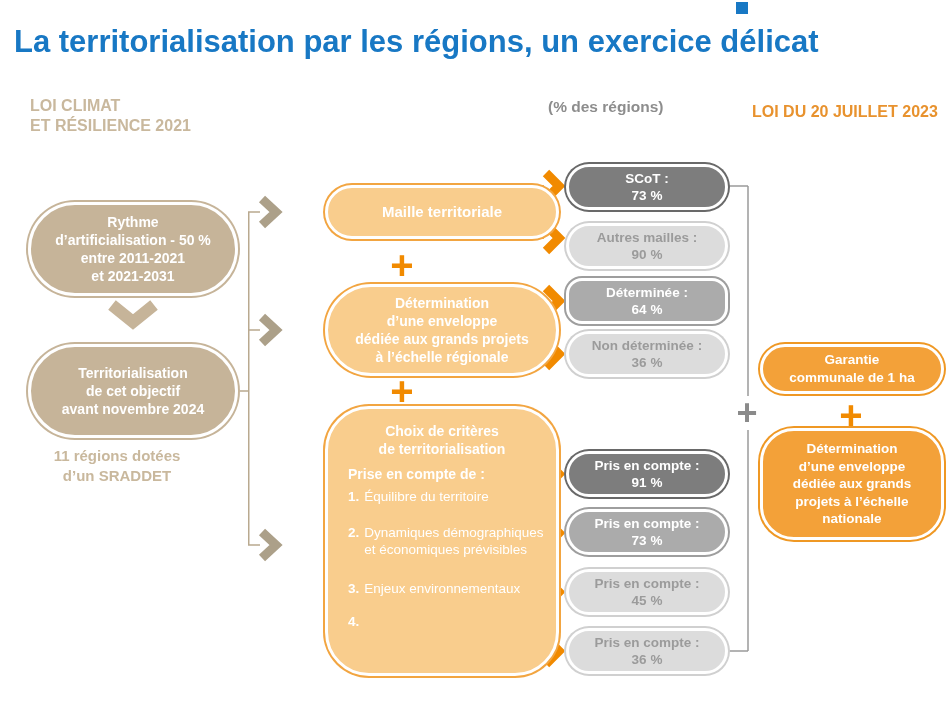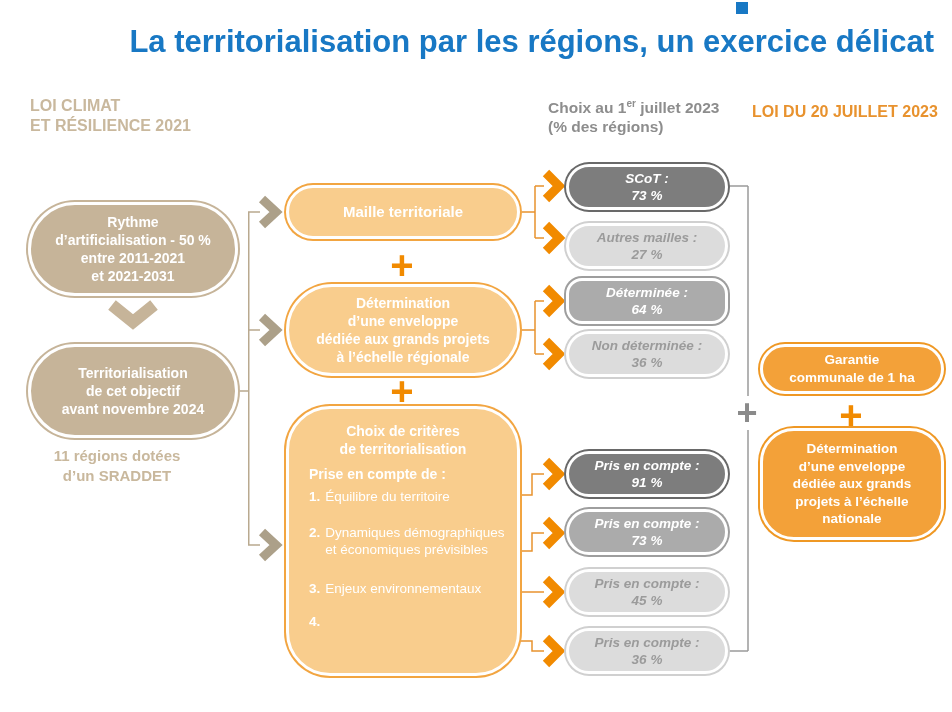--- a/index.html
+++ b/index.html
@@ -3,38 +3,38 @@
 <meta charset="utf-8">
 <style>
   * { margin:0; padding:0; box-sizing:border-box; }
   html,body { background:#fff; }
   .canvas {
     position:relative; width:952px; height:712px; background:#fff; overflow:hidden;
     font-family:"Liberation Sans", sans-serif;
   }
   .title {
     position:absolute; left:14px; top:24px; width:920px;
-    font-size:31px; font-weight:bold; color:#1878c4; letter-spacing:0;text-align:right;
+    font-size:31px; font-weight:bold; color:#1878c4; letter-spacing:0;
   }
   .blue-sq { position:absolute; left:736px; top:2px; width:12px; height:12px; background:#1878c4; }
 
   .hdr { position:absolute; font-weight:bold; text-align:left; line-height:1.22; }
   .hdr-tan  { left:30px;  top:96px;  width:208px; font-size:16px;  color:#c9b89d; }
   .hdr-gray { left:548px; top:98px;  width:200px; font-size:15.5px; color:#8d8d8d; }
   .hdr-orange { left:752px; top:102px; width:200px; font-size:16px; color:#e8922e; text-align:left; }
   .hdr sup { font-size:10px; }
 
   .pill {
     position:absolute; border-radius:48px; border:3px solid #fff;
     display:flex; flex-direction:column; align-items:center; justify-content:center;
     text-align:center; font-weight:bold; color:#fff; white-space:pre-line;
     font-size:14px; line-height:1.3;
   }
   .tan     { background:#c6b499; box-shadow:0 0 0 2px #c6b499; }
-  .lorange { background:#f9cd8d; box-shadow:0 0 0 2px #f2a541; }
+  .lorange { background:#f9cd8d; box-shadow:0 0 0 2px #f2a541;margin-left:39px; }
   .sorange { background:#f3a139; box-shadow:0 0 0 2px #ef9824; font-size:13.5px; }
   .gdark   { background:#7d7d7d; box-shadow:0 0 0 2px #696969; }
   .gmed    { background:#ababab; box-shadow:0 0 0 2px #9e9e9e; }
   .glight  { background:#dcdcdc; box-shadow:0 0 0 2px #d0d0d0; color:#9b9b9b; }
 
   .box-l1 { left:28px; top:202px; width:210px; height:94px; }
   .box-l2 { left:28px; top:344px; width:210px; height:94px; }
   .sraddet { position:absolute; left:8px; top:446px; width:218px; text-align:center;
              font-size:15px; font-weight:bold; color:#c9b89d; white-space:pre-line; line-height:1.3; }
 
@@ -46,21 +46,21 @@
     display:block; text-align:left; white-space:normal;
   }
   .bb-title { position:absolute; left:0; top:13px; width:100%; text-align:center;
               font-size:14px; font-weight:bold; white-space:pre-line; line-height:1.3; }
   .bb-sub   { position:absolute; left:20px; top:56px; font-size:14px; font-weight:bold; }
   .crit { position:absolute; left:20px; display:flex; gap:5px; font-size:13.5px; line-height:1.28; }
   .crit .num { font-weight:bold; }
   .crit .ctext { font-weight:normal; white-space:pre-line; }
   .c1 { top:79px; } .c2 { top:115px; } .c3 { top:171px; } .c4 { top:204px; }
 
-  .gray-pill { left:566px; width:162px; height:46px; border-radius:24px; font-size:13.5px; line-height:1.26;font-style:italic; }
+  .gray-pill { left:566px; width:162px; height:46px; border-radius:24px; font-size:13.5px; line-height:1.26; }
   .g1 { top:164px; } .g2 { top:211px;margin-top:12px; } .g3 { top:278px;border-radius:16px; } .g4 { top:331px; }
   .g5 { top:451px; } .g6 { top:509px; } .g7 { top:569px; } .g8 { top:628px; }
 
   .box-garantie { left:760px; top:344px; width:184px; height:50px; border-radius:26px; }
   .box-detnat   { left:760px; top:428px; width:184px; height:112px; border-radius:34px; }
 
   .plus { position:absolute; transform:translate(-50%,-50%); font-weight:900; font-size:40px; line-height:1; }
   .plus-orange { color:#f18a00; }
   .plus-gray   { color:#8a8a8a; font-size:36px; }
   .p1 { left:402px; top:265px; } .p2 { left:402px; top:391px; }
@@ -74,21 +74,20 @@
 <div class="canvas">
 
   <div class="blue-sq"></div>
   <h1 class="title">La territorialisation par les régions, un exercice délicat</h1>
 
   <div class="hdr hdr-tan">
     <div>LOI CLIMAT</div>
     <div>ET RÉSILIENCE 2021</div>
   </div>
   <div class="hdr hdr-gray">
-    <div><span>Choix au 1</span><sup>er</sup><span> juillet 2023</span></div>
     <div>(% des régions)</div>
   </div>
   <div class="hdr hdr-orange">LOI DU 20 JUILLET 2023</div>
 
   <svg class="connectors" width="952" height="712">
     <g stroke="#b9a98f" stroke-width="1.5" fill="none">
       <path d="M248.75 212 V545 M248 212 H260 M248 330 H260 M248 545 H260 M240 391 H248"></path>
     </g>
     <g stroke="#c6b499" stroke-width="12" fill="none">
       <path d="M112 305 L133 322 L154 305"></path>
@@ -160,21 +159,21 @@
       <span class="num">4.</span>
     </div>
   </div>
 
   <div class="pill gdark gray-pill g1">
     <span>SCoT :</span>
     <span>73 %</span>
   </div>
   <div class="pill glight gray-pill g2">
     <span>Autres mailles :</span>
-    <span>27 %</span>
+    <span>90 %</span>
   </div>
   <div class="pill gmed gray-pill g3">
     <span>Déterminée :</span>
     <span>64 %</span>
   </div>
   <div class="pill glight gray-pill g4">
     <span>Non déterminée :</span>
     <span>36 %</span>
   </div>
   <div class="pill gdark gray-pill g5">

